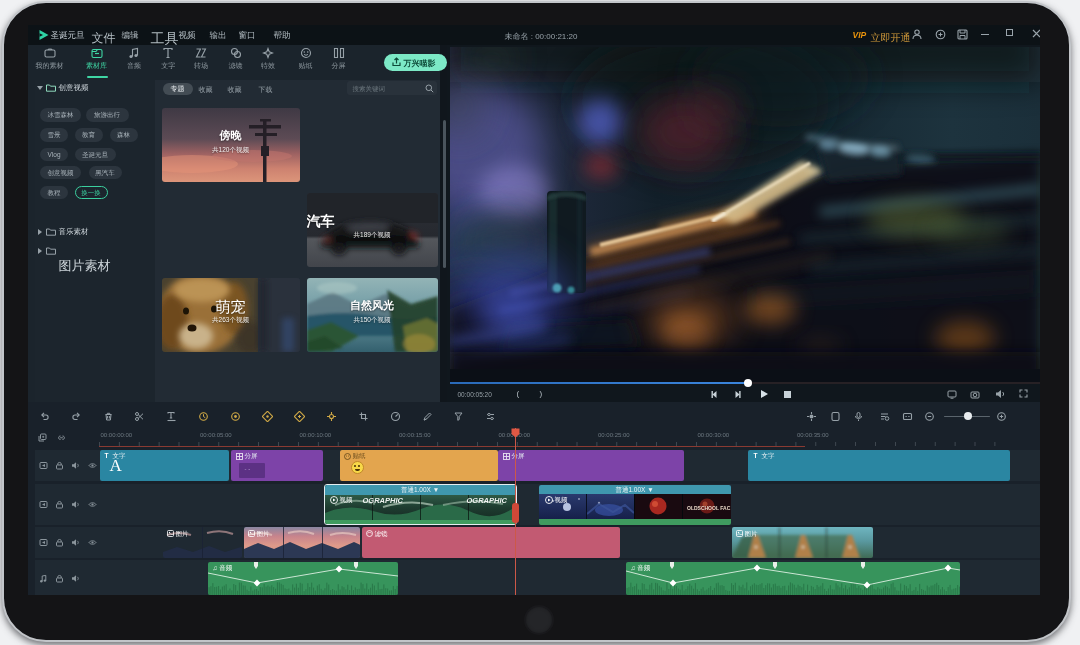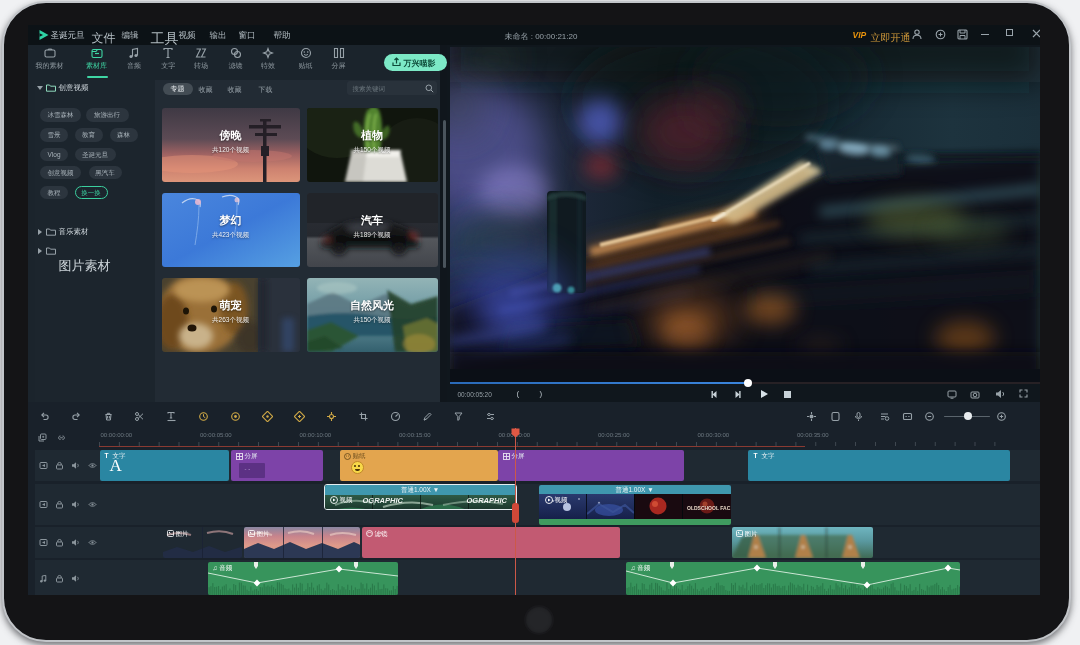--- a/index.html
+++ b/index.html
@@ -192,54 +192,20 @@
             </defs>
 <rect width="138" height="74" fill="url(#g1)"></rect>
 <ellipse cx="30" cy="56" rx="46" ry="9" fill="#e9967a" opacity=".45"></ellipse>
 <ellipse cx="90" cy="48" rx="40" ry="6" fill="#c4766e" opacity=".5"></ellipse>
 <rect x="101" y="12" width="3.5" height="62" fill="#241f26"></rect>
 <rect x="87" y="17" width="32" height="3.5" fill="#241f26"></rect><rect x="93" y="25" width="22" height="3" fill="#241f26"></rect><rect x="98" y="11" width="11" height="2.5" fill="#241f26"></rect>
 <rect x="99" y="38" width="8" height="10" fill="#241f26"></rect>26"/&gt;</svg>
    <div style="position:absolute;left:0;top:20.0px;width:100%;text-align:center;color:#fff;font-size:11px;font-weight:bold;text-shadow:0 1px 2px rgba(0,0,0,.5)">傍晚</div>
    <div style="position:absolute;left:0;top:38.0px;width:100%;text-align:center;color:rgba(255,255,255,.92);font-size:6.5px;text-shadow:0 1px 2px rgba(0,0,0,.5)">共120个视频</div>
   </div>
-  <div class="ab" style="left:272px;top:83px;width:131px;height:74px;border-radius:3px;overflow:hidden">
-   <svg width="131" height="74" viewBox="0 0 131 74" preserveAspectRatio="none"><rect width="131" height="74" fill="#10150d"></rect>
-<ellipse cx="30" cy="20" rx="40" ry="30" fill="#1c2415" opacity=".9"></ellipse>
-<ellipse cx="110" cy="50" rx="40" ry="40" fill="#181d14" opacity=".9"></ellipse>
-<g filter="url(#cb)">
-              <path d="M38 74 L45 42 L93 42 L100 74 Z" fill="#dddcd6"></path>
-<path d="M44 42 h50 l-2 7 h-46 z" fill="#f2f1ec"></path>
-<path d="M38 74 L45 42 L60 42 L56 74 Z" fill="#c2c1ba" opacity=".8"></path>
-<path d="M58 44 C56 28 56 10 60 3 C64 -3 71 -3 73 5 C76 15 75 32 73 44 Z" fill="#51832f"></path>
-<path d="M61 40 C59 28 60 12 63 6 M67 42 C66 28 67 12 69 6" stroke="#8cc055" stroke-width="1.5" fill="none"></path>
-<path d="M54 30 C47 28 45 19 47 14 C52 12 56 20 56 28 Z" fill="#426c28"></path>
-<path d="M76 32 C82 30 84 22 82 18 C78 16 74 24 74 30 Z" fill="#3c6424"></path>
-            </g>"#456f2c"/&gt;</svg>
-   <div style="position:absolute;left:0;top:20.0px;width:100%;text-align:center;color:#fff;font-size:11px;font-weight:bold;text-shadow:0 1px 2px rgba(0,0,0,.5)">植物</div>
-   <div style="position:absolute;left:0;top:38.0px;width:100%;text-align:center;color:rgba(255,255,255,.92);font-size:6.5px;text-shadow:0 1px 2px rgba(0,0,0,.5)">共150个视频</div>
-  </div>
-  <div class="ab" style="left:127px;top:168px;width:138px;height:74px;border-radius:3px;overflow:hidden">
-   <svg width="138" height="74" viewBox="0 0 138 74" preserveAspectRatio="none">
-            <defs>
-              <linearGradient id="g3" x1="0" y1="0" x2="1" y2="1">
-                <stop offset="0" stop-color="#4a86dd"></stop>
-                <stop offset=".5" stop-color="#3c79d8"></stop>
-                <stop offset="1" stop-color="#56a0e2"></stop>
-              </linearGradient>
-            </defs>
-<rect width="138" height="74" fill="url(#g3)"></rect>
-<path d="M20 10 C30 2 40 6 38 14 M60 4 C70 0 80 4 76 12" stroke="#d8e4f5" stroke-width="1.2" fill="none" opacity=".8"></path>
-<circle cx="36" cy="9" r="3" fill="#e8b8d0" opacity=".9"></circle>
-            <circle cx="75" cy="7" r="2.5" fill="#e8c8d8" opacity=".8"></circle>
-<path d="M37 12 C37 26 35 40 33 52 M75 10 C75 24 74 34 72 44" stroke="#7aa8e8" stroke-width="1" fill="none"></path>
-          </svg>
-   <div style="position:absolute;left:0;top:20.0px;width:100%;text-align:center;color:#fff;font-size:11px;font-weight:bold;text-shadow:0 1px 2px rgba(0,0,0,.5)">梦幻</div>
-   <div style="position:absolute;left:0;top:38.0px;width:100%;text-align:center;color:rgba(255,255,255,.92);font-size:6.5px;text-shadow:0 1px 2px rgba(0,0,0,.5)">共423个视频</div>
-  </div>
   <div class="ab" style="left:272px;top:168px;width:131px;height:74px;border-radius:3px;overflow:hidden">
    <svg width="131" height="74" viewBox="0 0 131 74" preserveAspectRatio="none"><defs>
               <linearGradient id="g4" x1="0" y1="0" x2="0" y2="1">
                 <stop offset="0" stop-color="#2e3138"></stop>
                 <stop offset=".58" stop-color="#26292f"></stop>
                 <stop offset=".62" stop-color="#54575c"></stop>
                 <stop offset="1" stop-color="#42454b"></stop>
               </linearGradient>
             </defs>
 <rect width="131" height="74" fill="url(#g4)"></rect>
@@ -249,21 +215,21 @@
 <path d="M38 34 C47 29.5 70 29 83 32 L79 38 L45 39 Z" fill="#3c4046"></path>
 <path d="M20 44 C40 41 90 41 108 45 L108 50 L20 50 Z" fill="#0c0e10"></path>
 <rect x="14" y="48" width="98" height="7" rx="3" fill="#101214"></rect>
 <ellipse cx="32" cy="55" rx="8" ry="7" fill="#08090b"></ellipse>
               <ellipse cx="92" cy="55" rx="8" ry="7" fill="#08090b"></ellipse>
 <ellipse cx="32" cy="55" rx="3.5" ry="3" fill="#26282c"></ellipse>
               <ellipse cx="92" cy="55" rx="3.5" ry="3" fill="#26282c"></ellipse>
 <path d="M104 41 l7 2" stroke="#b04038" stroke-width="2.5"></path>
 <path d="M16 46 l8 1.5" stroke="#8a4440" stroke-width="2"></path>
             </g>"/&gt;</svg>
-   <div style="position:absolute;left:0;top:20.0px;width:100%;text-align:center;color:#fff;font-size:11px;font-weight:bold;text-shadow:0 1px 2px rgba(0,0,0,.5)">汽车</div>
+   <div style="position:absolute;left:0;top:20.0px;width:100%;text-align:left;color:#fff;font-size:14px;font-weight:bold;text-shadow:0 1px 2px rgba(0,0,0,.5)">汽车</div>
    <div style="position:absolute;left:0;top:38.0px;width:100%;text-align:center;color:rgba(255,255,255,.92);font-size:6.5px;text-shadow:0 1px 2px rgba(0,0,0,.5)">共189个视频</div>
   </div>
   <div class="ab" style="left:127px;top:253px;width:138px;height:74px;border-radius:3px;overflow:hidden">
    <svg width="138" height="74" viewBox="0 0 138 74" preserveAspectRatio="none"><defs>
               <filter id="dogb" x="-40%" y="-40%" width="180%" height="180%">
                 <feGaussianBlur stdDeviation="3"></feGaussianBlur>
               </filter>
             </defs>
 <rect width="138" height="74" fill="#272e39"></rect>
 <rect x="0" y="0" width="96" height="74" fill="#49412f"></rect>
@@ -271,21 +237,21 @@
 <ellipse cx="10" cy="44" rx="16" ry="28" fill="#6e4a1e" filter="url(#dogb)"></ellipse>
 <ellipse cx="72" cy="30" rx="14" ry="26" fill="#7a5424" filter="url(#dogb)"></ellipse>
 <ellipse cx="40" cy="12" rx="28" ry="12" fill="#bb9354" filter="url(#dogb)"></ellipse>
 <ellipse cx="34" cy="58" rx="17" ry="13" fill="#c9b28a" filter="url(#dogb)"></ellipse>
 <ellipse cx="30" cy="50" rx="4.5" ry="3.5" fill="#211507"></ellipse>
 <ellipse cx="24" cy="33" rx="3" ry="3.5" fill="#1d1406"></ellipse><ellipse cx="52" cy="31" rx="3" ry="3.5" fill="#1d1406"></ellipse>
 <ellipse cx="88" cy="60" rx="14" ry="16" fill="#3a3228" opacity=".8" filter="url(#dogb)"></ellipse>
 <rect x="96" y="0" width="42" height="74" fill="#2a313c"></rect>
 <rect x="120" y="40" width="12" height="34" fill="#3c5c94" opacity=".45" filter="url(#dogb)"></rect>
 <rect x="96" y="0" width="10" height="74" fill="#20262f" opacity=".8" filter="url(#dogb)"></rect>city=".55"/&gt;</svg>
-   <div style="position:absolute;left:0;top:20.0px;width:100%;text-align:center;color:#fff;font-size:11px;font-weight:bold;text-shadow:0 1px 2px rgba(0,0,0,.5)">萌宠</div>
+   <div style="position:absolute;left:0;top:20.0px;width:100%;text-align:center;color:#fff;font-size:15px;font-weight:normal;text-shadow:0 1px 2px rgba(0,0,0,.5)">萌宠</div>
    <div style="position:absolute;left:0;top:38.0px;width:100%;text-align:center;color:rgba(255,255,255,.92);font-size:6.5px;text-shadow:0 1px 2px rgba(0,0,0,.5)">共263个视频</div>
   </div>
   <div class="ab" style="left:272px;top:253px;width:131px;height:74px;border-radius:3px;overflow:hidden">
    <svg width="131" height="74" viewBox="0 0 131 74" preserveAspectRatio="none"><defs>
               <linearGradient id="g6" x1="0" y1="0" x2="0" y2="1">
                 <stop offset="0" stop-color="#93b4b6"></stop>
                 <stop offset=".45" stop-color="#6f9aa4"></stop>
                 <stop offset="1" stop-color="#33606e"></stop>
               </linearGradient>
               <filter id="cb" x="-20%" y="-20%" width="140%" height="140%">
@@ -696,21 +662,21 @@
   <div class="ab" style="left:320.5px;top:443.5px;width:4.5px;height:2.5px;border-radius:0 0 3px 3px;background:#4a3208"></div>
   <div class="ab" style="left:463px;top:425px;width:186px;height:31px;background:#7d43a8;border-radius:2px"></div>
   <svg class="ab" style="left:468px;top:427.5px" width="7" height="7" viewBox="0 0 7 7">
           <rect x=".5" y=".5" width="6" height="6" fill="none" stroke="#e8e0f0" stroke-width=".9"></rect>
           <path d="M3.5 .5 v6 M.5 3.5 h6" stroke="#e8e0f0" stroke-width=".9"></path>
         </svg>
   <div class="t" style="left:477px;top:427px;font-size:6.5px;color:#e8f0f4;">分屏</div>
   <div class="ab" style="left:713px;top:425px;width:262px;height:31px;background:#2a86a2;border-radius:2px"></div>
   <div class="t" style="left:719px;top:427px;font-size:6.5px;color:#fff;font-weight:bold">T</div>
   <div class="t" style="left:727px;top:427px;font-size:6.5px;color:#e8f0f4;">文字</div>
-  <div class="ab" style="left:289px;top:459px;width:193px;height:26px;border:1.5px solid #e4edf0;border-radius:3px;overflow:hidden;background:#1a2a24">
+  <div class="ab" style="left:289px;top:459px;width:193px;height:41px;border:1.5px solid #e4edf0;border-radius:3px;overflow:hidden;background:#1a2a24">
    <div style="position:absolute;left:0;top:0;width:100%;height:9.5px;background:#3f97ae;text-align:center;font-size:6.5px;color:#eaf2f5;line-height:9px">普通1.00X ▼</div>
    <svg style="position:absolute;left:0;top:9.5px" width="190" height="25" viewBox="0 0 190 25" preserveAspectRatio="none">
             <defs>
               <linearGradient id="t1" x1="0" y1="0" x2="0" y2="1">
                 <stop offset="0" stop-color="#2e5a46"></stop>
                 <stop offset=".5" stop-color="#1e3c30"></stop>
                 <stop offset="1" stop-color="#162c24"></stop>
               </linearGradient>
             </defs>
 <rect width="190" height="25" fill="url(#t1)"></rect>

